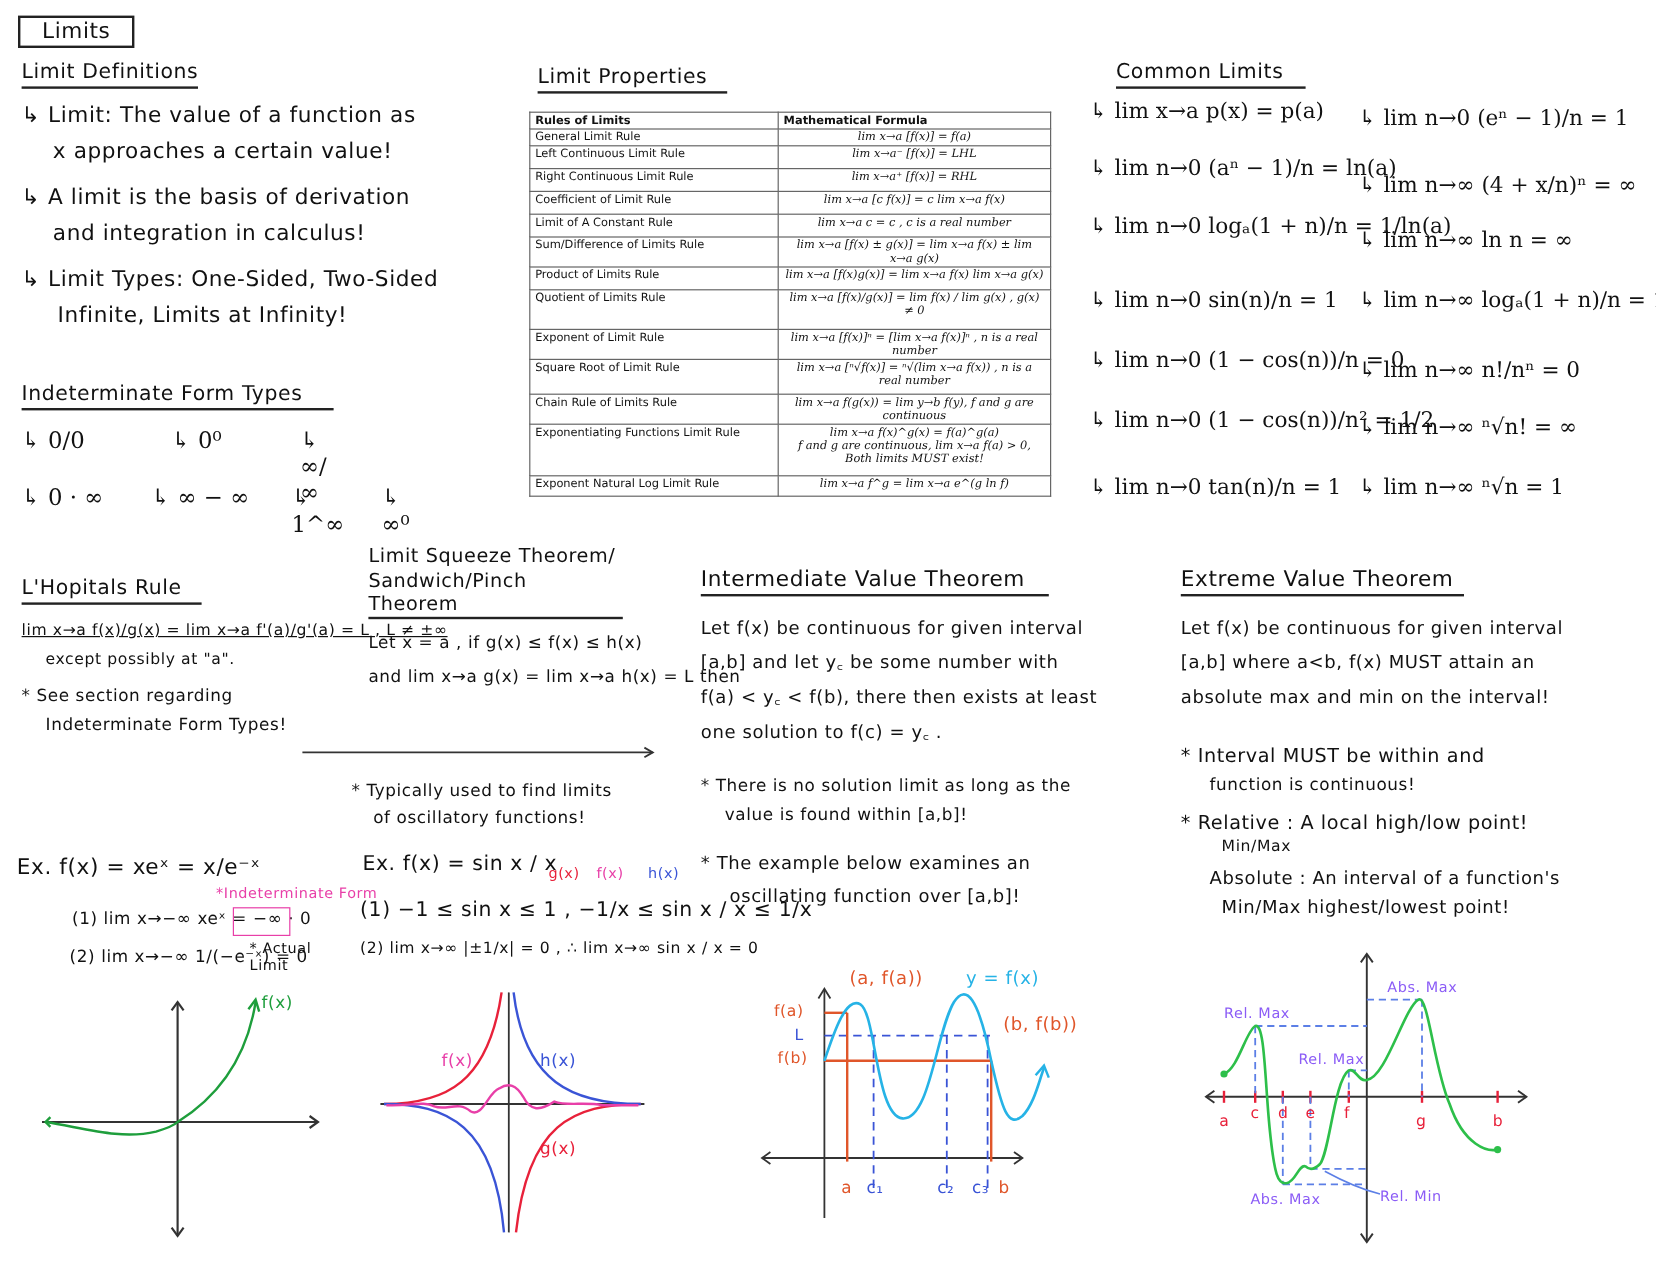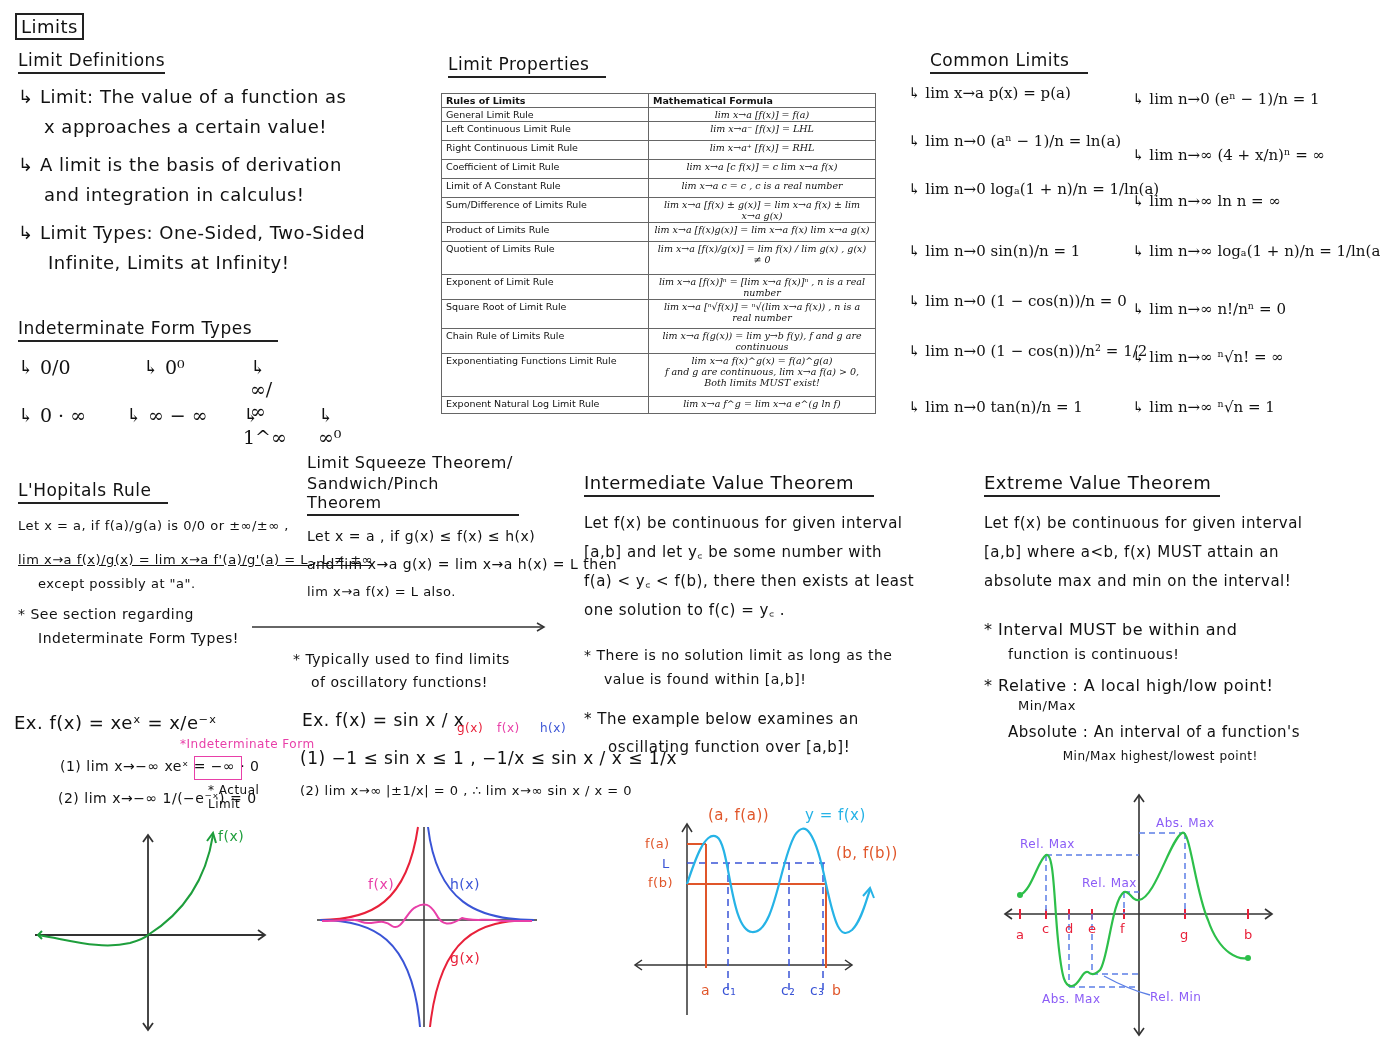--- a/index.html
+++ b/index.html
@@ -1,29 +1,29 @@
 <!DOCTYPE html>
 <html><head>
 <meta charset="utf-8">
 <style>
   html,body{margin:0;padding:0;background:#fff;}
   body{width:1380px;height:1055px;position:relative;overflow:hidden;font-family:"DejaVu Sans",sans-serif;color:#111;}
   .abs{position:absolute;}
   .hand{font-family:"DejaVu Sans",sans-serif;letter-spacing:0.5px;}
   .serif{font-family:"DejaVu Serif",serif;}
-  .title-box{left:15px;top:13px;border:2px solid #222;padding:1px 4px;font-size:18px;}
+  .title-box{left:15px;top:13px;border:2px solid #222;padding:1px 18px;font-size:18px;}
   .h{font-size:17px;border-bottom:2px solid #222;padding-bottom:2px;display:inline-block;}
   .line{font-size:18px;line-height:30px;white-space:nowrap;}
   .small{font-size:14px;line-height:24px;white-space:nowrap;}
   .arrow{display:inline-block;width:22px;}
   table.rules{border-collapse:collapse;font-size:9.5px;}
   table.rules td, table.rules th{border:1px solid #666;padding:1px 4px;vertical-align:top;}
   table.rules th{text-align:left;font-weight:bold;font-size:9.5px;}
   table.rules td.f{text-align:center;font-family:"DejaVu Serif",serif;font-style:italic;font-size:9.5px;}
-  .cl{font-family:"DejaVu Serif",serif;font-size:15px;white-space:nowrap;line-height:22px;}
+  .cl{font-family:"DejaVu Serif",serif;font-size:18px;white-space:nowrap;line-height:22px;}
   .pink{color:#e83fa8;}
   .red{color:#e8213a;}
   .blue{color:#3a54d6;}
   .orange{color:#e0562a;}
   .cyan{color:#26b3e6;}
   .green{color:#1e9e3c;}
   .lblue{color:#8b5cf6;}
   svg{position:absolute;overflow:visible;}
 </style>
 </head>
@@ -143,21 +143,20 @@
   <div class="cl" style="height:46px;">↳ <span>lim n→∞ (4 + x/n)ⁿ = ∞</span></div>
   <div class="cl" style="height:50px;">↳ <span>lim n→∞ ln n = ∞</span></div>
   <div class="cl" style="height:58px;">↳ <span>lim n→∞ logₐ(1 + n)/n = 1/ln(a)</span></div>
   <div class="cl" style="height:48px;">↳ <span>lim n→∞ n!/nⁿ = 0</span></div>
   <div class="cl" style="height:50px;">↳ <span>lim n→∞ ⁿ√n! = ∞</span></div>
   <div class="cl">↳ <span>lim n→∞ ⁿ√n = 1</span></div>
 </div>
 
 <div class="abs" style="left:18px;top:480px;">
   <div class="h hand" style="width:150px;">L'Hopitals Rule</div>
-  <div class="small hand" style="margin-top:10px;font-size:13px;">Let x = a, if f(a)/g(a) is 0/0 or ±∞/±∞ ,</div>
   <div class="small hand" style="margin-top:10px;font-size:13px;text-decoration:underline;">lim x→a f(x)/g(x) = lim x→a f'(a)/g'(a) = L , L ≠ ±∞</div>
   <div class="small hand" style="padding-left:20px;font-size:13px;">except possibly at "a".</div>
   <div class="small hand" style="margin-top:6px;">* See section regarding</div>
   <div class="small hand" style="padding-left:20px;">Indeterminate Form Types!</div>
 </div>
 <div class="abs hand" style="left:14px;top:712px;font-size:18px;white-space:nowrap;">Ex. f(x) = xeˣ = x/e⁻ˣ</div>
 <div class="abs hand pink" style="left:180px;top:737px;font-size:12px;white-space:nowrap;">*Indeterminate Form</div>
 <div class="abs hand" style="left:60px;top:758px;font-size:14px;white-space:nowrap;">(1) lim x→−∞ xeˣ = −∞ · 0</div>
 <div class="abs" style="left:194px;top:756px;width:46px;height:22px;border:1.5px solid #e83fa8;"></div>
 <div class="abs hand" style="left:58px;top:790px;font-size:14px;white-space:nowrap;">(2) lim x→−∞ 1/(−e⁻ˣ) = 0</div>
@@ -175,21 +174,20 @@
   <polyline points="12,106 8,110 12,114" stroke="#1e9e3c" stroke-width="2" fill="none"></polyline>
   <polyline points="177,16 183,8 186,18" stroke="#1e9e3c" stroke-width="2" fill="none"></polyline>
 </svg>
 <div class="abs hand green" style="left:218px;top:828px;font-size:14px;">f(x)</div>
 
 <div class="abs" style="left:307px;top:452px;">
   <div class="hand" style="font-size:16px;line-height:22px;">Limit Squeeze Theorem/</div>
   <div class="h hand" style="font-size:16px;width:212px;">Sandwich/Pinch Theorem</div>
   <div class="small hand" style="margin-top:8px;">Let x = a , if g(x) ≤ f(x) ≤ h(x)</div>
   <div class="small hand" style="margin-top:4px;font-size:14px;">and lim x→a g(x) = lim x→a h(x) = L then</div>
-  <div class="small hand" style="margin-top:4px;font-size:13px;">lim x→a f(x) = L also.</div>
 </div>
 <svg style="left:250px;top:620px;" width="300" height="14">
   <line x1="2" y1="7" x2="294" y2="7" stroke="#333" stroke-width="1.5"></line>
   <polyline points="287,3 294,7 287,11" stroke="#333" stroke-width="1.5" fill="none"></polyline>
 </svg>
 <div class="abs small hand" style="left:293px;top:647px;">* Typically used to find limits</div>
 <div class="abs small hand" style="left:311px;top:670px;">of oscillatory functions!</div>
 <div class="abs hand" style="left:302px;top:710px;font-size:17px;white-space:nowrap;">Ex. f(x) = sin x / x</div>
 <div class="abs hand red" style="left:457px;top:721px;font-size:12px;">g(x)</div>
 <div class="abs hand pink" style="left:497px;top:721px;font-size:12px;">f(x)</div>
@@ -262,21 +260,21 @@
 <div class="abs" style="left:984px;top:472px;">
   <div class="h hand" style="width:236px;font-size:18px;">Extreme Value Theorem</div>
   <div class="small hand" style="margin-top:12px;font-size:15px;line-height:29px;">Let f(x) be continuous for given interval</div>
   <div class="small hand" style="font-size:15px;line-height:29px;">[a,b] where a&lt;b, f(x) MUST attain an</div>
   <div class="small hand" style="font-size:15px;line-height:29px;">absolute max and min on the interval!</div>
   <div class="small hand" style="margin-top:22px;font-size:16px;">* Interval MUST be within and</div>
   <div class="small hand" style="padding-left:24px;font-size:14px;">function is continuous!</div>
   <div class="small hand" style="margin-top:8px;font-size:16px;">* Relative : A local high/low point!</div>
   <div class="small hand" style="padding-left:34px;font-size:13px;line-height:16px;">Min/Max</div>
   <div class="small hand" style="padding-left:24px;font-size:15px;margin-top:6px;">Absolute : An interval of a function's</div>
-  <div class="small hand" style="padding-left:34px;font-size:12px;text-align:center;">Min/Max  highest/lowest point!</div>
+  <div class="small hand" style="padding-left:34px;font-size:15px;">Min/Max  highest/lowest point!</div>
 </div>
 
 <svg style="left:1000px;top:790px;" width="280" height="250">
   <g stroke="#333" stroke-width="1.6" fill="none">
     <line x1="139" y1="5" x2="139" y2="245"></line>
     <polyline points="134,12 139,5 144,12"></polyline>
     <polyline points="134,238 139,245 144,238"></polyline>
     <line x1="5" y1="124" x2="272" y2="124"></line>
     <polyline points="12,119 5,124 12,129"></polyline>
     <polyline points="265,119 272,124 265,129"></polyline>

